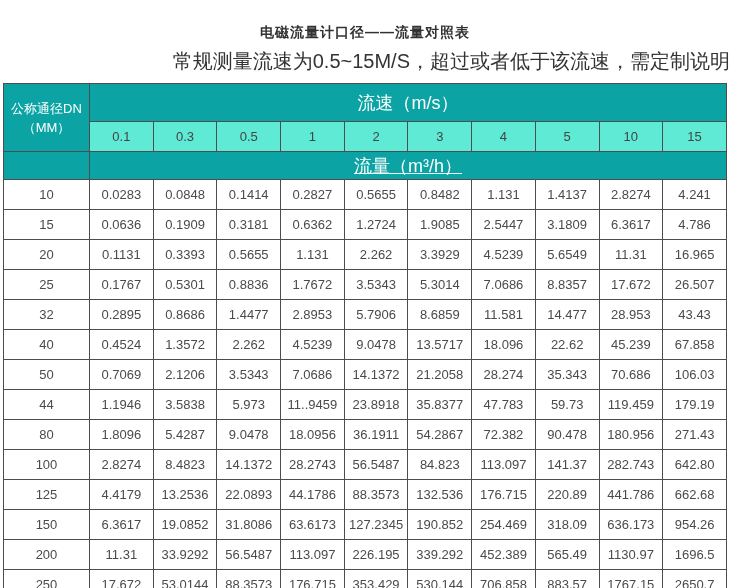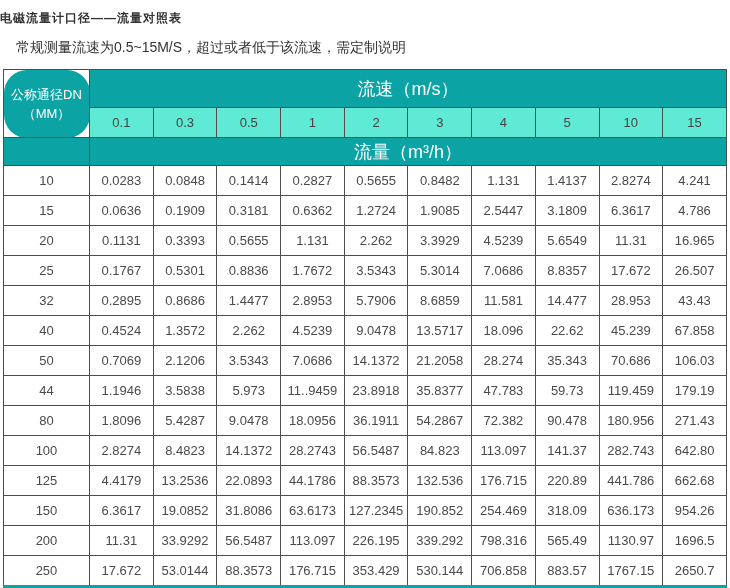--- a/index.html
+++ b/index.html
@@ -7,45 +7,45 @@
     --border:#4d4d4d;
     --text:#4a4a4a;
     --title:#333333;
   }
   html,body{margin:0;padding:0;}
   body{
     width:730px;height:588px;overflow:hidden;background:#ffffff;
     font-family:"Liberation Sans","DejaVu Sans",sans-serif;
   }
   .page-title{
-    font-size:12px;font-weight:bold;color:var(--title);
-    padding-top:7px;line-height:22px;letter-spacing:1px;
+    text-align:center;font-size:14px;font-weight:bold;color:var(--title);
+    padding-top:21px;line-height:22px;letter-spacing:1px;
   }
   .page-subtitle{
-    text-align:left;font-size:14px;color:var(--title);
+    text-align:right;font-size:20px;color:var(--title);
     margin-top:9px;line-height:18px;margin-left:16px;
   }
   table.flow-table{
     width:724px;margin:13px auto 0 auto;
     border-collapse:collapse;table-layout:fixed;
     border-bottom:4px solid var(--teal);
   }
   .flow-table th,.flow-table td{
     border:1px solid var(--border);
     text-align:center;vertical-align:middle;
     padding:0;overflow:hidden;white-space:nowrap;
   }
   .teal-cell{
     background:var(--teal);color:#ffffff;font-weight:normal;font-size:18px;
   }
-  .corner-cell{line-height:19px;font-size:13px;border-radius:23px;}
+  .corner-cell{line-height:19px;font-size:13px;}
   .corner-cell span{display:block;}
   .row-vlabel th{height:37px;}
   .row-vnum th{height:29px;font-weight:normal;font-size:13px;color:#444444;background:#5eead4;}
-  .row-flabel td{height:27px;}
+  .row-flabel td{height:27px;text-decoration:underline;}
   tbody.data-body td{height:29px;font-size:13px;color:var(--text);background:#ffffff;}
 </style>
 </head>
 <body>
 
 <div class="page-title">电磁流量计口径——流量对照表</div>
 <div class="page-subtitle">常规测量流速为0.5~15M/S，超过或者低于该流速，需定制说明</div>
 
 <table class="flow-table">
   <colgroup>
@@ -244,21 +244,21 @@
         <td>954.26</td>
       </tr>
       <tr>
         <td>200</td>
         <td>11.31</td>
         <td>33.9292</td>
         <td>56.5487</td>
         <td>113.097</td>
         <td>226.195</td>
         <td>339.292</td>
-        <td>798.316</td>
+        <td>452.389</td>
         <td>565.49</td>
         <td>1130.97</td>
         <td>1696.5</td>
       </tr>
       <tr>
         <td>250</td>
         <td>17.672</td>
         <td>53.0144</td>
         <td>88.3573</td>
         <td>176.715</td>

